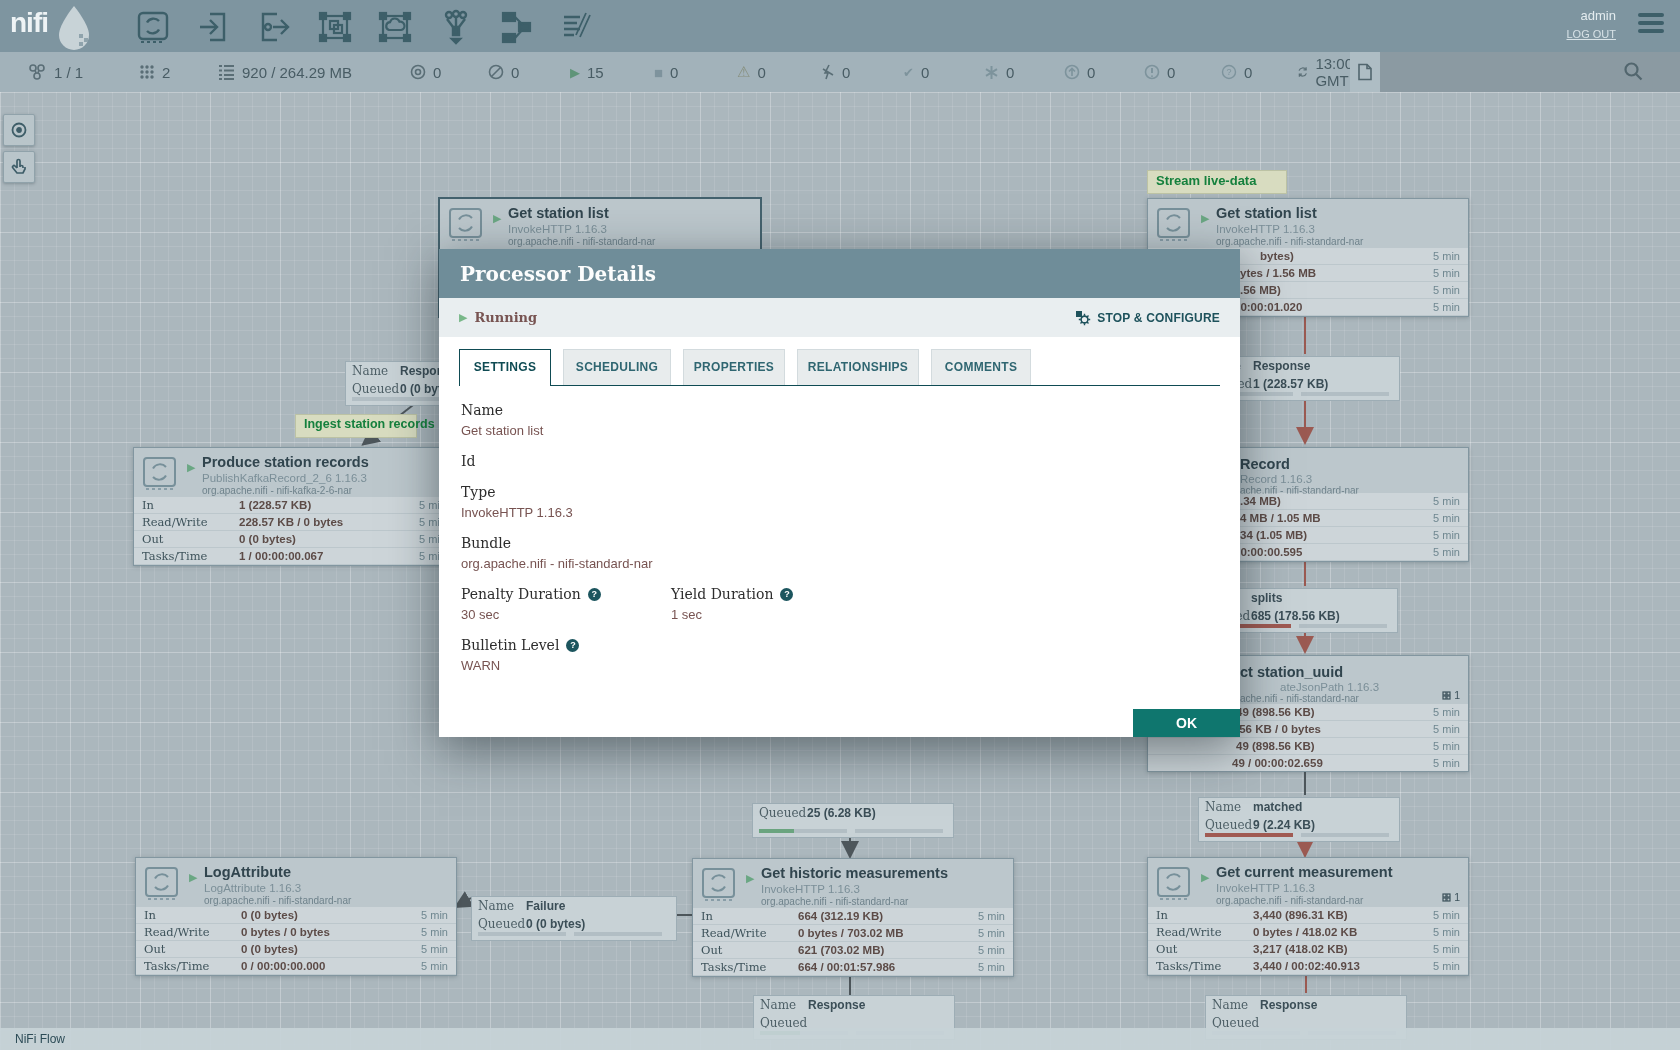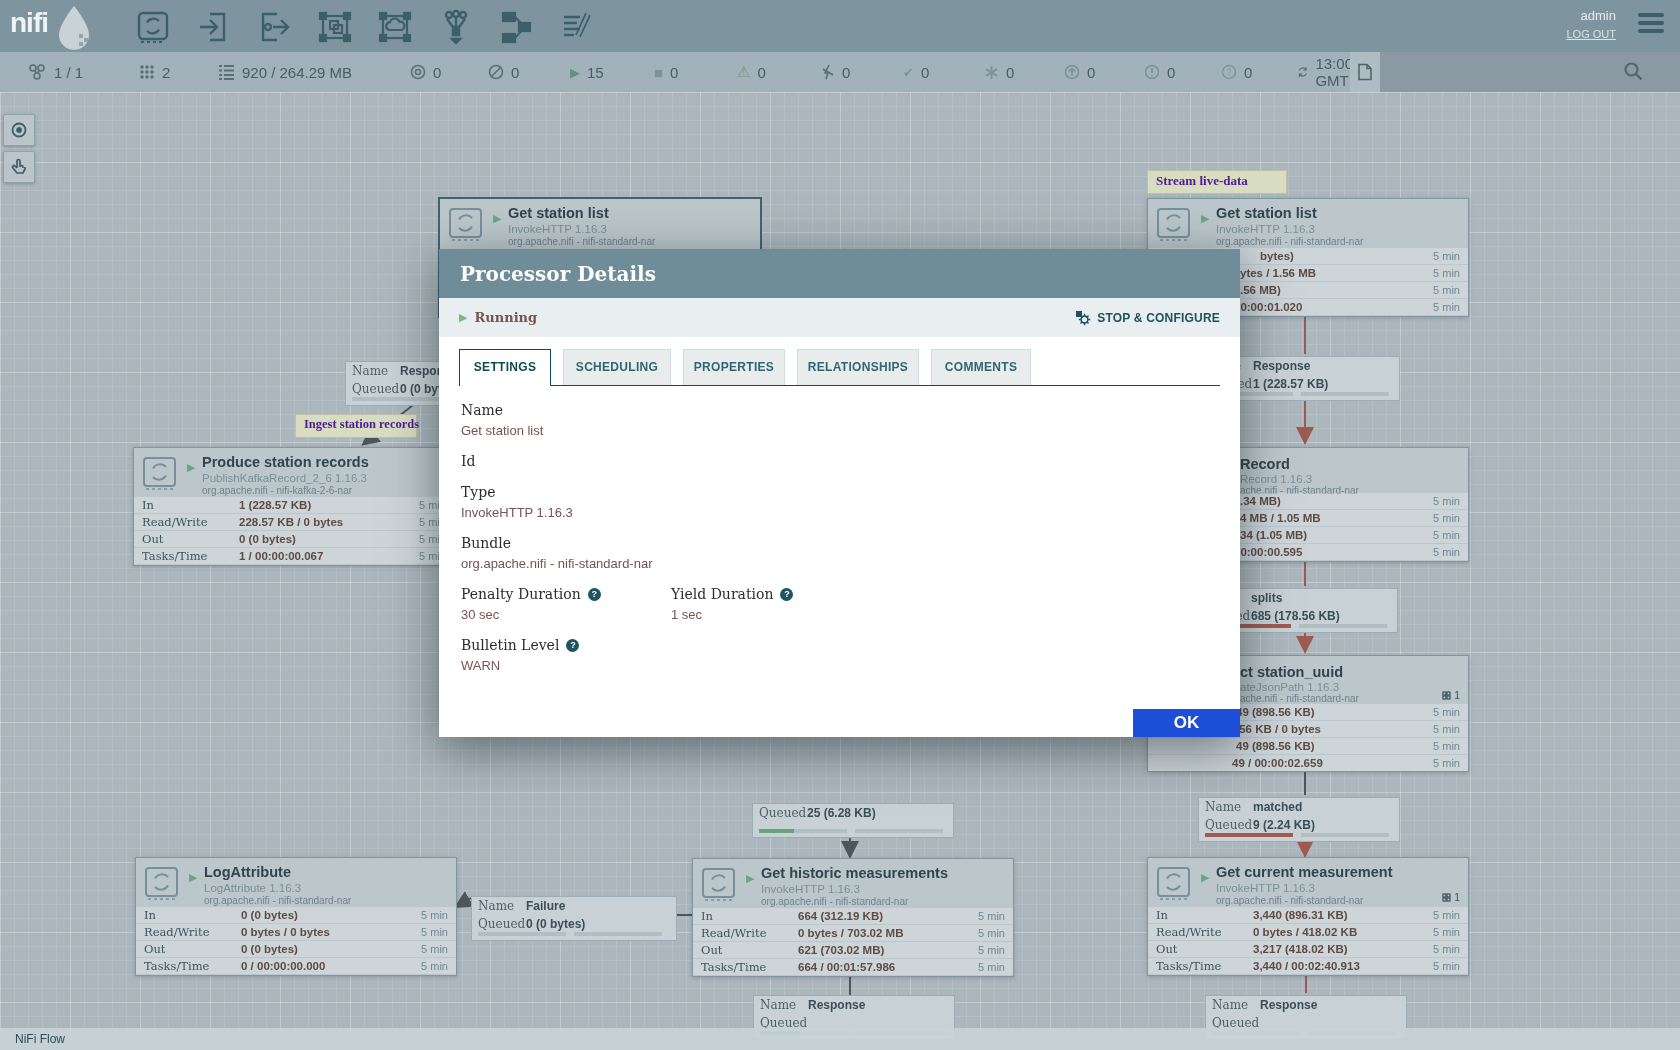--- a/index.html
+++ b/index.html
@@ -52,22 +52,22 @@
   
   .conn{position:absolute;background:#c8d2d6;border:1px solid #9dadb5;overflow:hidden;cursor:pointer;}
   .c-row{padding:2px 6px 0 6px;height:16px;line-height:15px;font-size:12px;white-space:nowrap;}
   .c-k{display:inline-block;width:48px;font-family:"DejaVu Serif",serif;color:#4d5f66;}
   .c-v{font-weight:600;color:#3b4e57;}
   .bar{position:absolute;bottom:4px;height:4px;width:88px;background:#b2bec4;}
   .bar.l{left:6px;} .bar.r{left:102px;}
   .bar .fill{height:4px;}
   .fill-green{background:#6aa47f;} .fill-red{background:#a05a52;}
   
-  .flow-label{position:absolute;background:#d8dcc0;border:1px solid #bcc2a4;font-family:Liberation Serif, serif;
-    font-weight:bold;font-size:13px;color:#4c1d95;padding:2px 8px 0 8px;height:20px;cursor:pointer;white-space:nowrap;}
+  .flow-label{position:absolute;background:#d8dcc0;border:1px solid #bcc2a4;font-family:Liberation Sans, sans-serif;
+    font-weight:bold;font-size:13px;color:#15803d;padding:2px 8px 0 8px;height:20px;cursor:pointer;white-space:nowrap;}
   
   .crumbbar{position:absolute;left:0;bottom:0;width:1680px;height:22px;background:rgba(199,210,215,.92);
     display:flex;align-items:center;padding-left:15px;box-sizing:border-box;}
   .crumb{font-size:12px;color:#2c4b56;cursor:pointer;}
   
   .modal{position:absolute;left:439px;top:249px;width:801px;height:488px;background:#fff;z-index:20;
     box-shadow:0 12px 45px rgba(15,28,34,.5);}
   .m-head{height:49px;background:#6f8d99;display:flex;align-items:center;}
   .m-title{font-family:"DejaVu Serif",serif;font-weight:bold;font-size:20px;color:#fcfdfd;padding-left:21px;}
   .m-status{height:39px;background:#e9eef0;display:flex;align-items:center;justify-content:space-between;padding:0 20px;}
@@ -79,22 +79,22 @@
     font-size:12px;font-weight:bold;color:#2f6671;letter-spacing:.3px;cursor:pointer;}
   .tab.active{background:#fff;border-color:#0f4b53;color:#0f4b53;margin-bottom:-1px;padding-bottom:1px;}
   .m-body{padding:16px 22px 0 22px;}
   .field{margin-bottom:15px;}
   .f-label{font-family:"DejaVu Serif",serif;font-size:14px;color:#2d2d2d;margin-bottom:5px;display:flex;align-items:center;gap:7px;}
   .f-value{font-size:13px;color:#775351;}
   .qicon{display:inline-block;width:13px;height:13px;border-radius:50%;background:#1c555e;color:#fff;
     font-size:9px;font-weight:bold;line-height:13px;text-align:center;font-family:"Liberation Sans",sans-serif;}
   .qicon::after{content:"?";}
   .frow{display:flex;} .frow .field{width:210px;}
-  .ok-btn{position:absolute;right:0;bottom:0;width:107px;height:28px;background:#1d4ed8;color:#fff;
-    font-size:17px;font-weight:bold;display:flex;align-items:center;justify-content:center;cursor:pointer;}
+  .ok-btn{position:absolute;right:0;bottom:0;width:107px;height:28px;background:#0f766e;color:#fff;
+    font-size:14px;font-weight:bold;display:flex;align-items:center;justify-content:center;cursor:pointer;}
 </style>
 </head>
 <body>
 
 <div class="screen">
 
   <div class="hdr">
     <span class="logo-txt">nifi</span>
     <span class="logo-drop">
       <svg width="44" height="46" viewBox="0 0 44 46">
@@ -517,21 +517,21 @@
         <div class="s-row">
             <span class="s-v" style="left:86px;">00:00:00.595</span>
             <span class="s-t">5 min</span>
           </div>
       </div>
     </div>
 
     <div class="proc partial" style="left:1147px;top:563px;width:320px;height:115px;">
       <div class="p-head" style="height:48px;">
         <div class="p-name" style="top:8px;">ct station_uuid</div>
-        <div class="p-type" style="top:25px;">ateJsonPath 1.16.3</div>
+        <div class="p-type" style="top:25px;margin-left:40px;">ateJsonPath 1.16.3</div>
         <div class="p-bundle" style="top:37px;">ache.nifi - nifi-standard-nar</div>
         <div class="p-badge">
           <svg width="9" height="9" viewBox="0 0 9 9" fill="none" stroke="currentColor" stroke-width="1.2">
               <rect x="1" y="1" width="3" height="3"></rect>
               <rect x="5" y="1" width="3" height="3"></rect>
               <rect x="1" y="5" width="3" height="3"></rect>
               <rect x="5" y="5" width="3" height="3"></rect>
             </svg>
           <span>1</span>
         </div>

